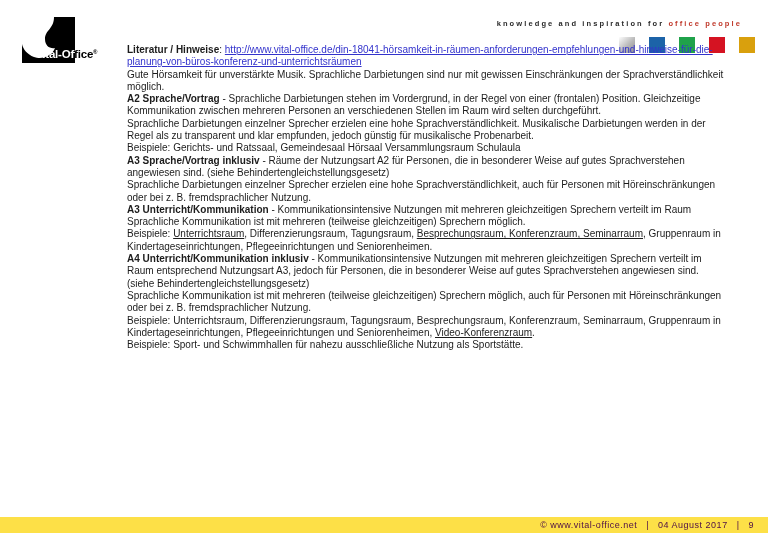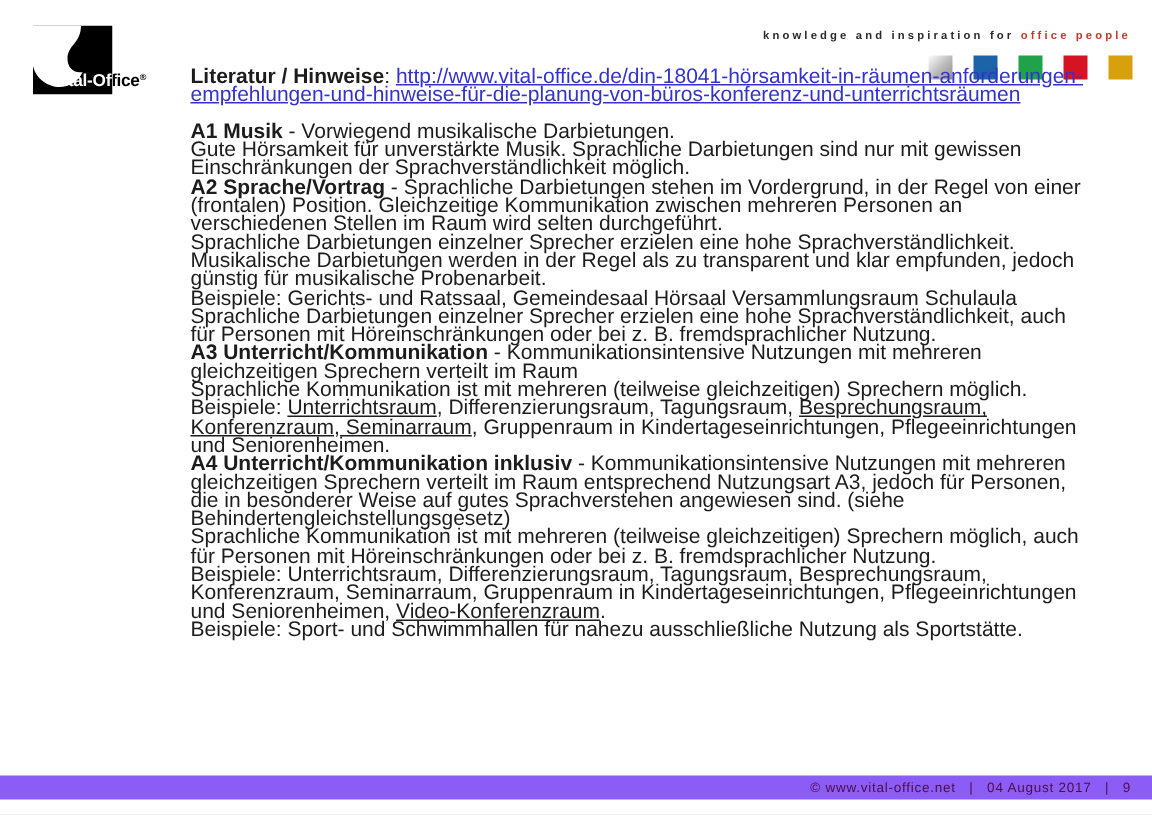--- a/index.html
+++ b/index.html
@@ -14,39 +14,39 @@
   .logo-text-wrap{position:absolute;left:13px;top:31px;width:100px;height:16px;}
   .logo-text{
     position:absolute;left:0;top:0;white-space:nowrap;
     font-weight:700;font-size:11.5px;letter-spacing:-0.2px;
   }
   .logo-text sup{font-size:6px;vertical-align:4px;}
   .logo-black{color:#000;clip-path:polygon(40px -5px,200px -5px,200px 25px,40px 25px);}
   .logo-white{color:#fff;clip-path:polygon(-5px -5px,40px -5px,40px 25px,-5px 25px);}
   
   .tagline{
-    position:absolute;top:19px;right:14px;white-space:nowrap;
+    position:absolute;top:19px;right:26px;white-space:nowrap;
     font-size:7.5px;font-weight:700;letter-spacing:2.1px;color:#2a2a2a;
   }
   .tagline .tg-red{color:#c0392b;}
   .squares{position:absolute;top:37px;right:13px;display:flex;gap:14px;}
   .square{width:16px;height:16px;}
   
   .content{
     position:absolute;left:127px;top:44px;width:598px;
-    font-size:14px;line-height:12.3px;
+    font-size:10px;line-height:12.3px;
   }
   .para{margin:0;}
   .para.gap{margin-top:12.3px;}
   .b{font-weight:700;}
   .u{text-decoration:underline;margin-top:32px;}
   a.link{color:#3333cc;text-decoration:underline;cursor:pointer;word-break:break-word;}
   
   .footer{
-    position:absolute;left:0;right:0;bottom:10px;height:16px;background:#8b5cf6;
+    position:absolute;left:0;right:0;bottom:10px;height:16px;background:#fde047;
     display:flex;justify-content:flex-end;align-items:center;gap:9px;
     padding-right:14px;font-size:9px;color:#4d0d47;letter-spacing:0.5px;
   }
   .footer .f-link{cursor:pointer;}
 </style>
 </head>
 <body>
 
 <div class="page">
 
@@ -70,25 +70,25 @@
   <div class="squares">
       <div class="square" style="background: linear-gradient(135deg, rgb(253, 253, 253) 0%, rgb(184, 184, 184) 55%, rgb(143, 143, 143) 100%);"></div>
       <div class="square" style="background: rgb(28, 99, 168);"></div>
       <div class="square" style="background: rgb(31, 162, 74);"></div>
       <div class="square" style="background: rgb(213, 19, 34);"></div>
       <div class="square" style="background: rgb(217, 160, 13);"></div>
     </div>
 
   <div class="content">
       <div class="para"><span class="b">Literatur / Hinweise</span><span>: </span><a class="link">http://www.vital-office.de/din-18041-hörsamkeit-in-räumen-anforderungen-empfehlungen-und-hinweise-für-die-planung-von-büros-konferenz-und-unterrichtsräumen</a></div>
-      <div class="para gap"><span class="b">A1 Musik</span><span> - Vorwiegend musikalische Darbietungen.</span></div>
       <div class="para"><span>Gute Hörsamkeit für unverstärkte Musik. Sprachliche Darbietungen sind nur mit gewissen Einschränkungen der Sprachverständlichkeit möglich.</span></div>
       <div class="para"><span class="b">A2 Sprache/Vortrag</span><span> - Sprachliche Darbietungen stehen im Vordergrund, in der Regel von einer (frontalen) Position. Gleichzeitige Kommunikation zwischen mehreren Personen an verschiedenen Stellen im Raum wird selten durchgeführt.</span></div>
       <div class="para"><span>Sprachliche Darbietungen einzelner Sprecher erzielen eine hohe Sprachverständlichkeit. Musikalische Darbietungen werden in der Regel als zu transparent und klar empfunden, jedoch günstig für musikalische Probenarbeit.</span></div>
       <div class="para"><span>Beispiele: Gerichts- und Ratssaal, Gemeindesaal Hörsaal Versammlungsraum Schulaula</span></div>
+      <div class="para"><span class="b">A3 Sprache/Vortrag inklusiv</span><span> - Räume der Nutzungsart A2 für Personen, die in besonderer Weise auf gutes Sprachverstehen angewiesen sind. (siehe Behindertengleichstellungsgesetz)</span></div>
       <div class="para"><span>Sprachliche Darbietungen einzelner Sprecher erzielen eine hohe Sprachverständlichkeit, auch für Personen mit Höreinschränkungen oder bei z. B. fremdsprachlicher Nutzung.</span></div>
       <div class="para"><span class="b">A3 Unterricht/Kommunikation</span><span> - Kommunikationsintensive Nutzungen mit mehreren gleichzeitigen Sprechern verteilt im Raum</span></div>
       <div class="para"><span>Sprachliche Kommunikation ist mit mehreren (teilweise gleichzeitigen) Sprechern möglich.</span></div>
       <div class="para"><span>Beispiele: </span><span class="u">Unterrichtsraum</span><span>, Differenzierungsraum, Tagungsraum, </span><span class="u">Besprechungsraum, Konferenzraum, Seminarraum</span><span>, Gruppenraum in Kindertageseinrichtungen, Pflegeeinrichtungen und Seniorenheimen.</span></div>
       <div class="para"><span class="b">A4 Unterricht/Kommunikation inklusiv</span><span> - Kommunikationsintensive Nutzungen mit mehreren gleichzeitigen Sprechern verteilt im Raum entsprechend Nutzungsart A3, jedoch für Personen, die in besonderer Weise auf gutes Sprachverstehen angewiesen sind. (siehe Behindertengleichstellungsgesetz)</span></div>
       <div class="para"><span>Sprachliche Kommunikation ist mit mehreren (teilweise gleichzeitigen) Sprechern möglich, auch für Personen mit Höreinschränkungen oder bei z. B. fremdsprachlicher Nutzung.</span></div>
       <div class="para"><span>Beispiele: Unterrichtsraum, Differenzierungsraum, Tagungsraum, Besprechungsraum, Konferenzraum, Seminarraum, Gruppenraum in Kindertageseinrichtungen, Pflegeeinrichtungen und Seniorenheimen, </span><span class="u">Video-Konferenzraum</span><span>.</span></div>
       <div class="para"><span>Beispiele: Sport- und Schwimmhallen für nahezu ausschließliche Nutzung als Sportstätte.</span></div>
     </div>
 

